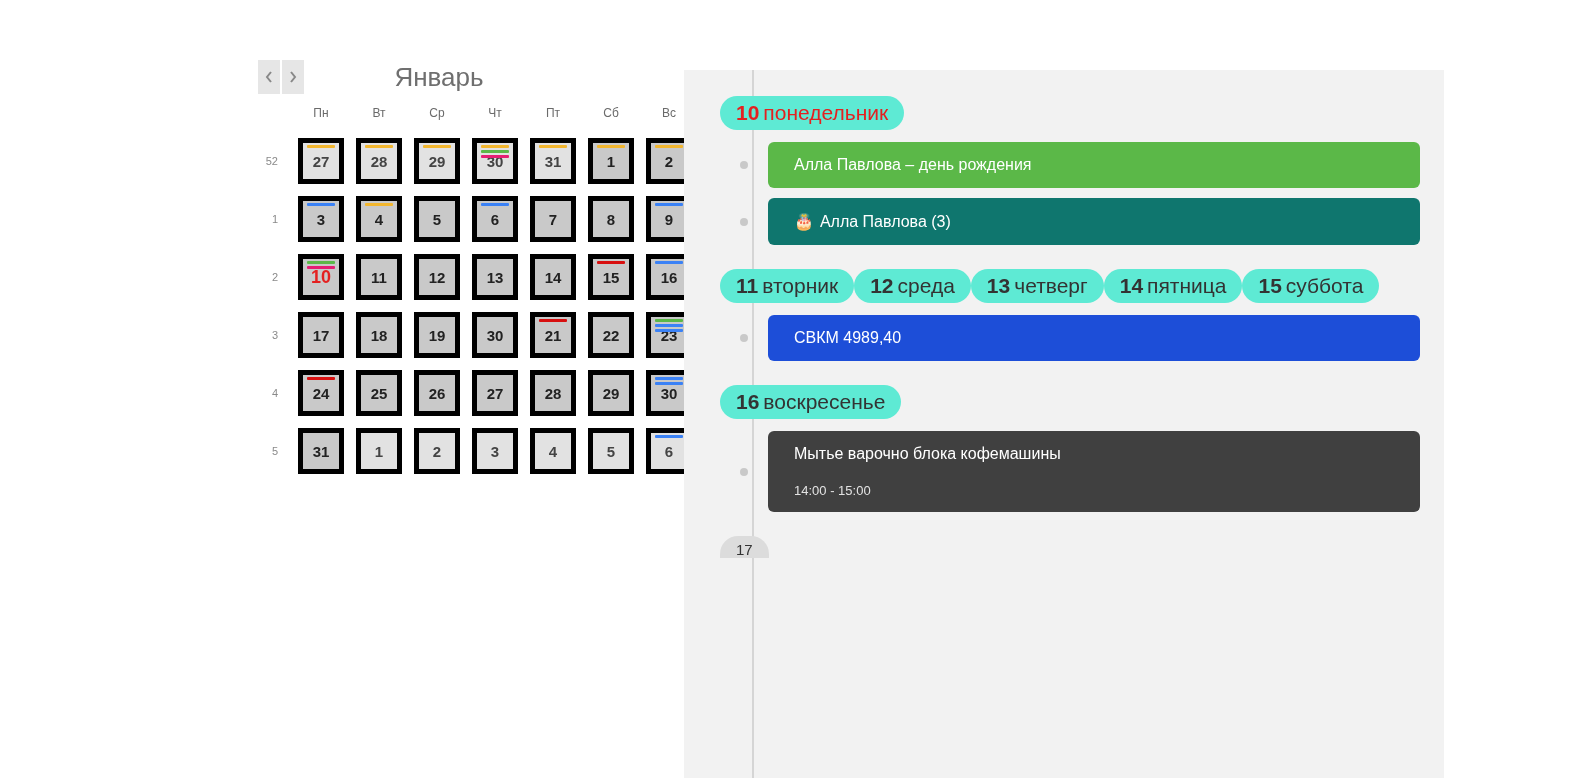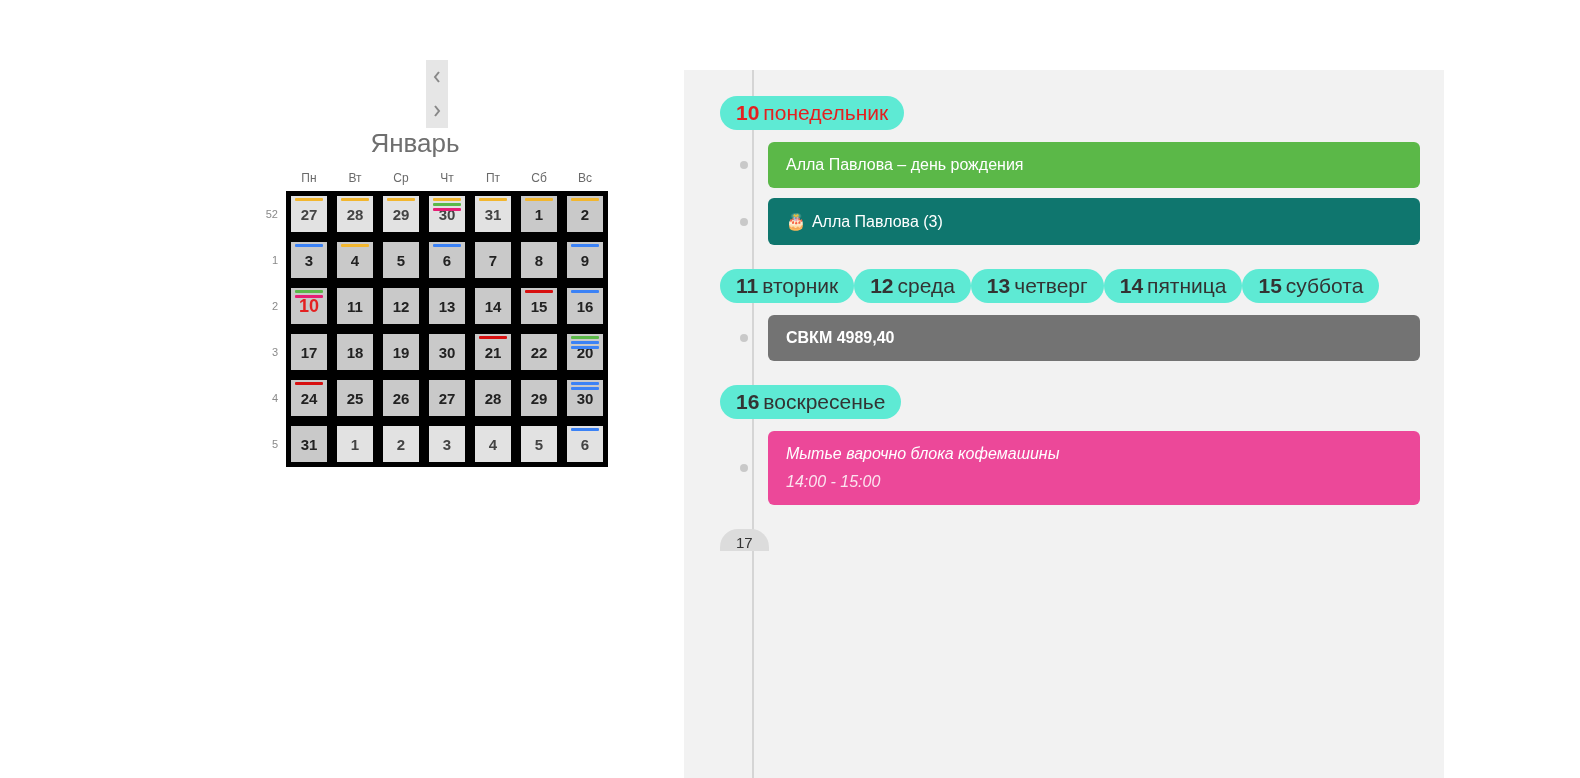--- a/index.html
+++ b/index.html
@@ -14,21 +14,20 @@
   .left-panel {
     position: absolute;
     left: 258px;
     top: 60px;
     width: 360px;
   }
   .nav-row {
     display: flex;
     align-items: center;
     margin-bottom: 10px;
-    flex-direction: column;
   }
   .nav-btn {
     width: 22px;
     height: 34px;
     background: #e6e6e6;
     display: flex;
     align-items: center;
     justify-content: center;
     cursor: pointer;
     margin-right: 2px;
@@ -40,21 +39,21 @@
     color: #6f6f6f;
     font-weight: 400;
     text-align: center;
     flex: 1;
     margin-left: -46px; 
   }
   .calendar {
     display: grid;
     grid-template-columns: 28px repeat(7, 46px);
     grid-auto-rows: auto;
-    gap: 0;
+    gap: 12px;
   }
   .wk-hdr {
     font-size: 12px;
     color: #6a6a6a;
     text-align: center;
     padding: 2px 0 6px;
   }
   .wk-num {
     font-size: 11px;
     color: #8a8a8a;
@@ -113,40 +112,40 @@
     position: relative;
     left: -26px;
     margin-top: 14px;
     margin-bottom: 6px;
   }
   .day-pill .dn { font-weight:600; margin-right:4px;}
   .day-pill.today { color:#e42020; }
   .event {
     margin: 6px 0 10px 22px;
     border-radius: 6px;
-    padding: 14px 18px;
+    padding: 14px 26px;
     color: #fff;
     font-size: 16px;
     position: relative;
   }
   .event::before {
     content:"";
     position:absolute;
     left:-28px;
     top:50%;
     width:8px;height:8px;
     border-radius:50%;
     background:#c9c9c9;
     transform:translateY(-50%);
   }
-  .event .sub { font-size:16px; opacity:.85; margin-top:10px;}
+  .event .sub { font-size:13px; opacity:.85; margin-top:20px;}
   .ev-green { background:#5bb848; }
   .ev-pink  { background:#0f766e; }
-  .ev-red   { background:#737373;font-weight:bold; }
-  .ev-blue  { background:#ec4899;font-style:italic; }
+  .ev-red   { background:#1d4ed8; }
+  .ev-blue  { background:#404040; }
   .cake-icon { margin-right:6px; }
   .peek {
     display:inline-block;
     background:#dcdcdc;
     border-radius:18px 18px 0 0;
     padding:5px 16px 0;
     font-size:15px;
     color:#333;
     position:relative;
     left:-26px;
@@ -323,21 +322,21 @@
       <div class="day in">
         <div class="bars"></div>
         <span>22</span>
       </div>
       <div class="day in">
         <div class="bars">
           <div class="bar b-green"></div>
           <div class="bar b-blue"></div>
           <div class="bar b-blue"></div>
         </div>
-        <span>20</span>
+        <span>23</span>
       </div>
       <div class="wk-num">4</div>
       <div class="day in">
         <div class="bars">
           <div class="bar b-red"></div>
         </div>
         <span>24</span>
       </div>
       <div class="day in">
         <div class="bars"></div>

